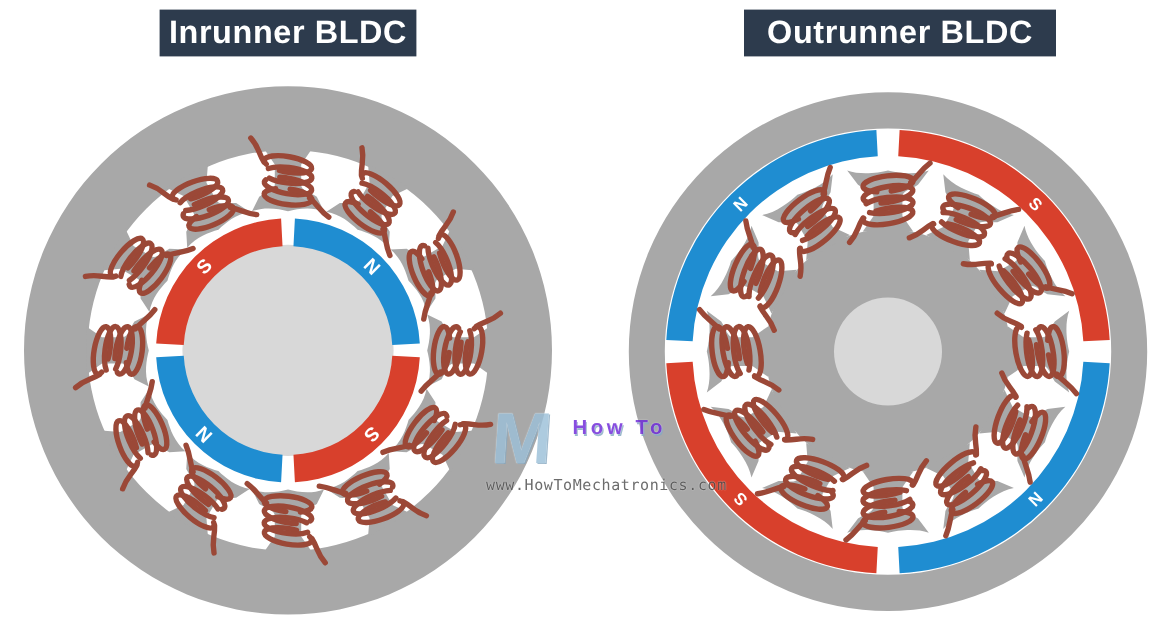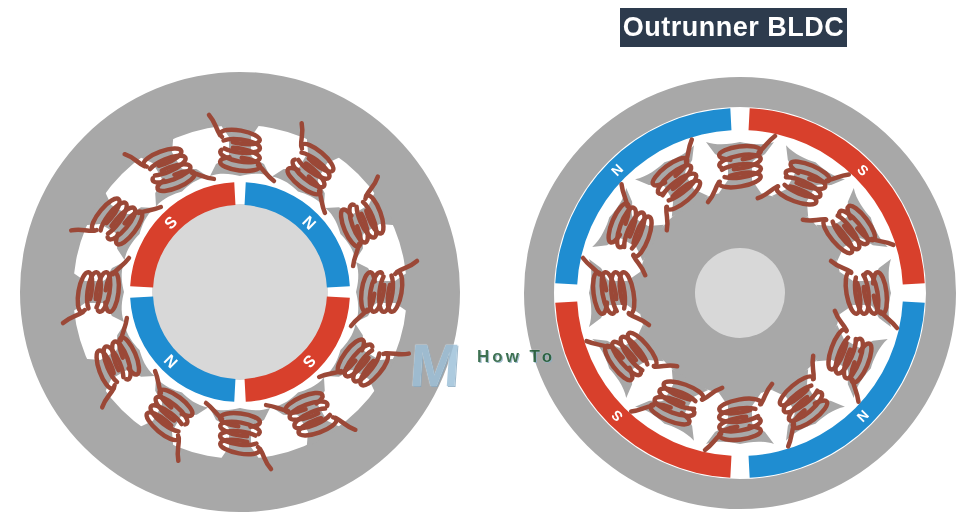--- a/index.html
+++ b/index.html
@@ -3,26 +3,26 @@
 <meta charset="utf-8">
 <style>
   html,body{margin:0;padding:0;background:#ffffff;}
   .canvas{position:relative;width:960px;height:520px;background:#ffffff;overflow:hidden;
           font-family:"Liberation Sans",sans-serif;}
   #diagram{position:absolute;left:0;top:0;}
   .title-box{position:absolute;top:8px;height:39px;background:#2d3b4d;color:#ffffff;
              display:flex;align-items:center;justify-content:center;
              font-weight:bold;font-size:27px;letter-spacing:0.5px;}
   .title-left{left:133px;width:214px;}
-  .title-right{left:620px;width:227px;}
+  .title-right{left:620px;width:260px;}
   .watermark{position:absolute;left:0;top:0;width:960px;height:520px;pointer-events:none;opacity:0.82;}
   .wm-m{position:absolute;left:410px;top:336px;font-size:60px;font-weight:bold;
         color:#9cc0d8;text-shadow:0 0 1px #ffffff,1px 1px 0 #7fa3bd;transform:skewX(-4deg);line-height:1;}
   .wm-howto{position:absolute;left:477px;top:347px;font-size:17px;font-weight:bold;
-            letter-spacing:3px;color:#14532d;text-shadow:0 0 1px #ffffff,1px 1px 0 #86a9c2;}
+            letter-spacing:3px;color:#6d28d9;text-shadow:0 0 1px #ffffff,1px 1px 0 #86a9c2;}
   .wm-mech{position:absolute;left:446px;top:372px;font-size:21px;font-weight:bold;
            letter-spacing:0.5px;color:#a3c8e0;text-shadow:0 0 1px #ffffff,1px 1px 0 #86a9c2;}
   .wm-url{position:absolute;left:405px;top:396px;font-size:12.5px;letter-spacing:0.5px;
           font-family:"DejaVu Sans Mono",monospace;color:#4c4c4c;text-shadow:0 0 1px #ffffff;}
 </style>
 </head>
 <body>
 
 <div class="canvas">
 
@@ -311,19 +311,21 @@
           </g>
         </g>
         <circle cx="740" cy="293" r="45" fill="#d8d8d8"></circle>
         <text transform="translate(740 293) rotate(45) translate(0 -174)" fill="#ffffff" font-size="14" font-weight="bold" font-family="&quot;Liberation Sans&quot;,sans-serif" text-anchor="middle" dominant-baseline="central">S</text>
         <text transform="translate(740 293) rotate(135) translate(0 -174)" fill="#ffffff" font-size="14" font-weight="bold" font-family="&quot;Liberation Sans&quot;,sans-serif" text-anchor="middle" dominant-baseline="central">N</text>
         <text transform="translate(740 293) rotate(225) translate(0 -174)" fill="#ffffff" font-size="14" font-weight="bold" font-family="&quot;Liberation Sans&quot;,sans-serif" text-anchor="middle" dominant-baseline="central">S</text>
         <text transform="translate(740 293) rotate(315) translate(0 -174)" fill="#ffffff" font-size="14" font-weight="bold" font-family="&quot;Liberation Sans&quot;,sans-serif" text-anchor="middle" dominant-baseline="central">N</text>
       </g>
     </svg>
 
+  <div class="title-box title-left">Inrunner BLDC</div>
   <div class="title-box title-right">Outrunner BLDC</div>
 
   <div class="watermark">
     <span class="wm-m">M</span>
     <span class="wm-howto">How To</span>
+    <span class="wm-url">www.HowToMechatronics.com</span>
   </div>
 </div>
 
 </body></html>

